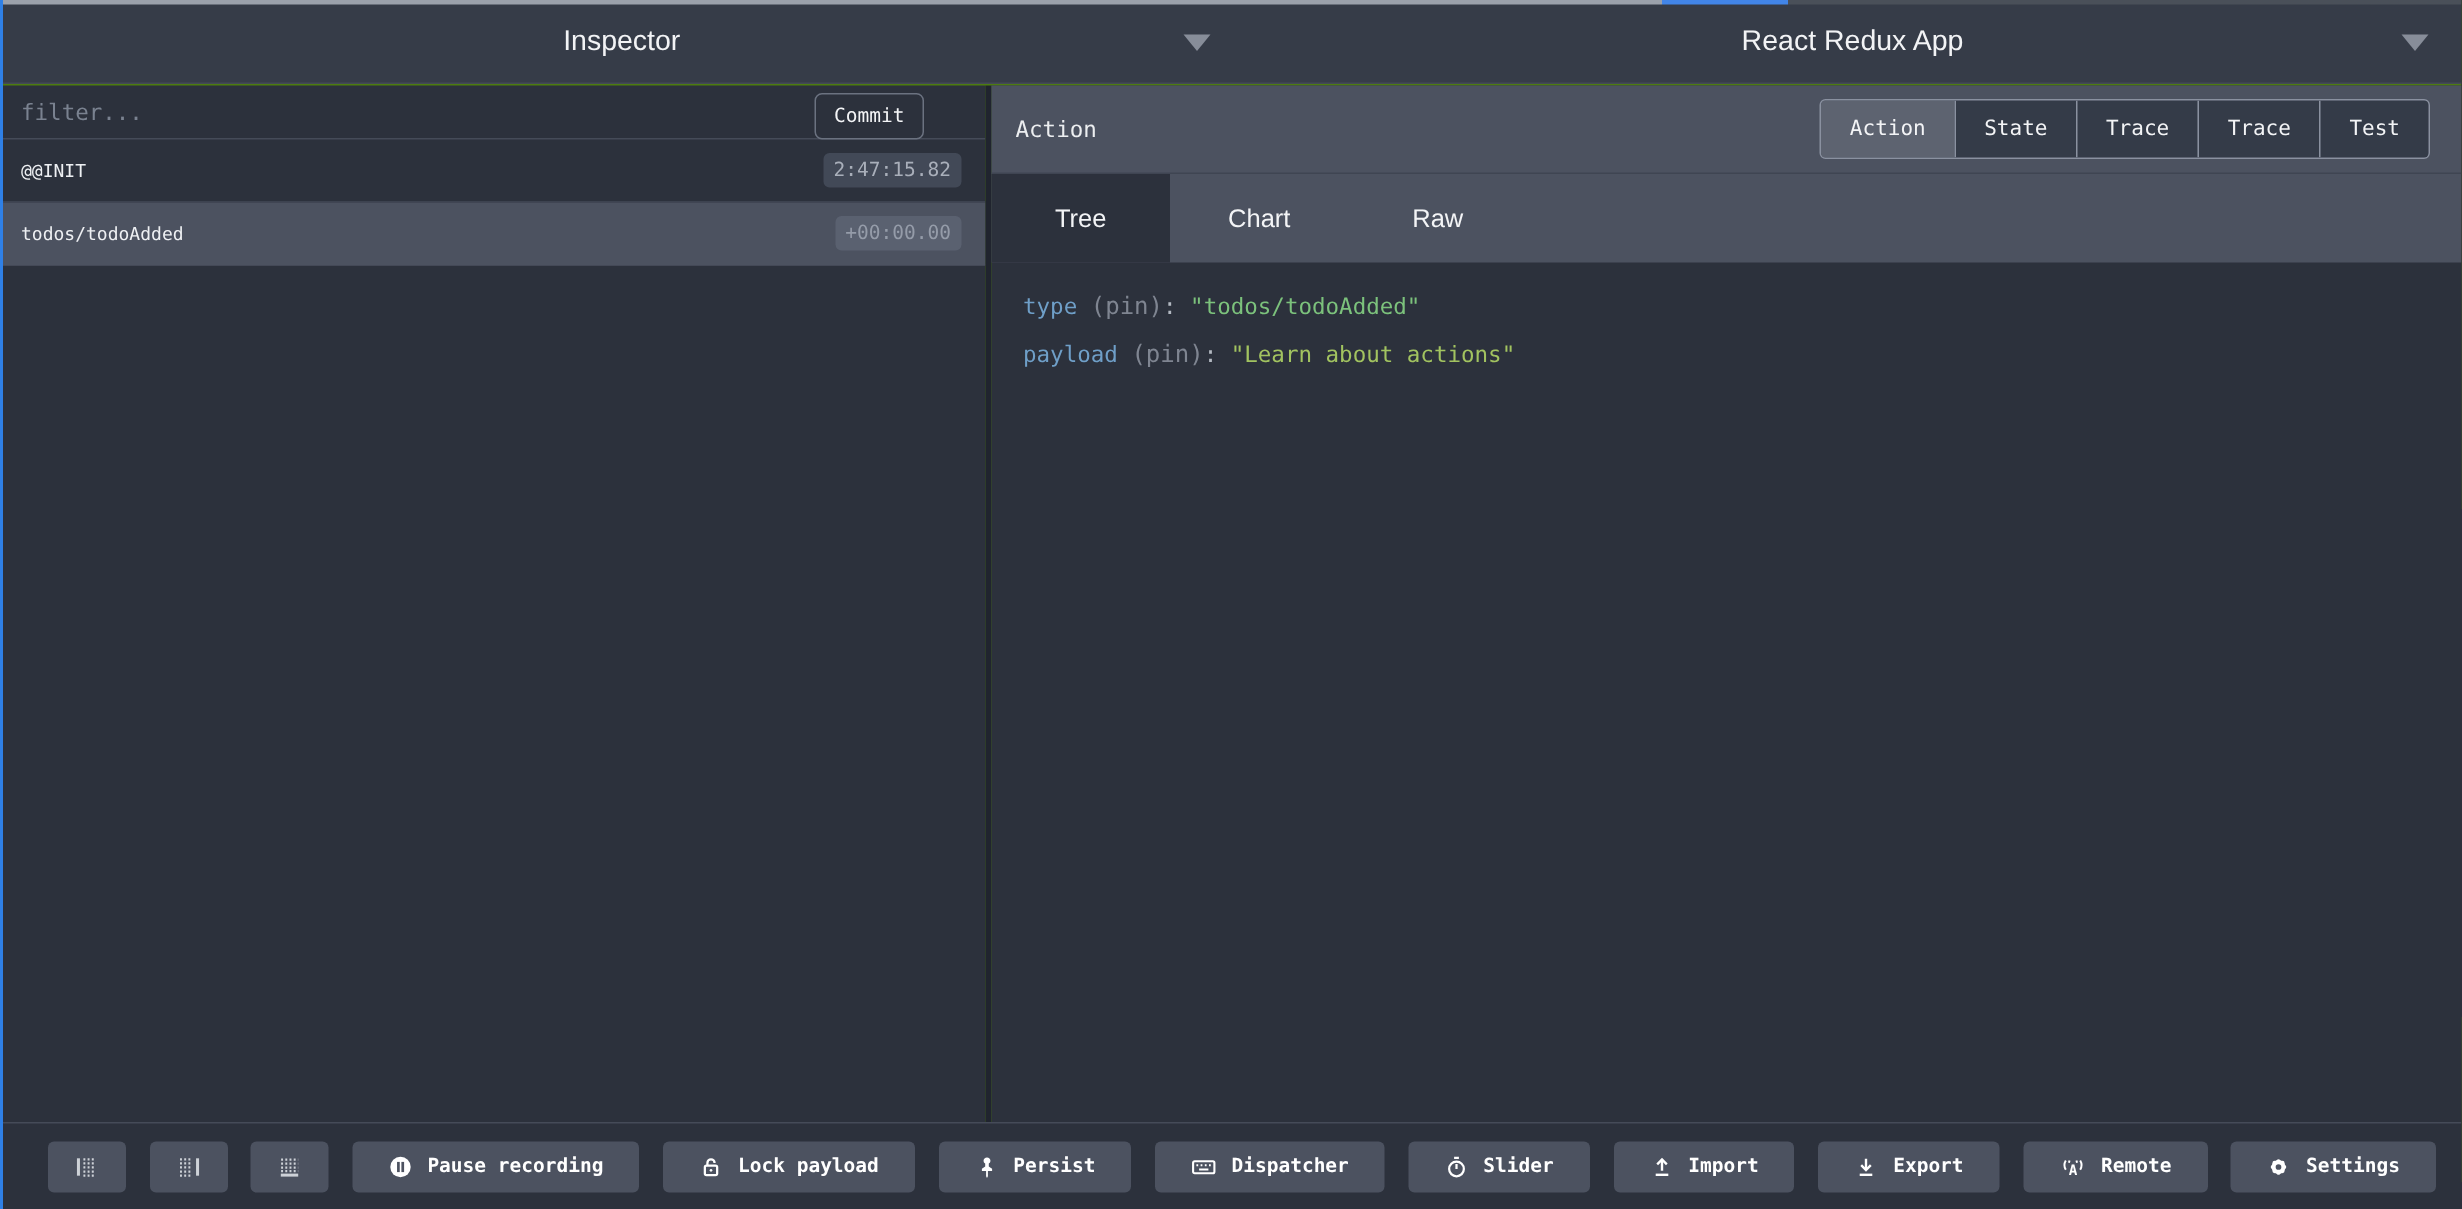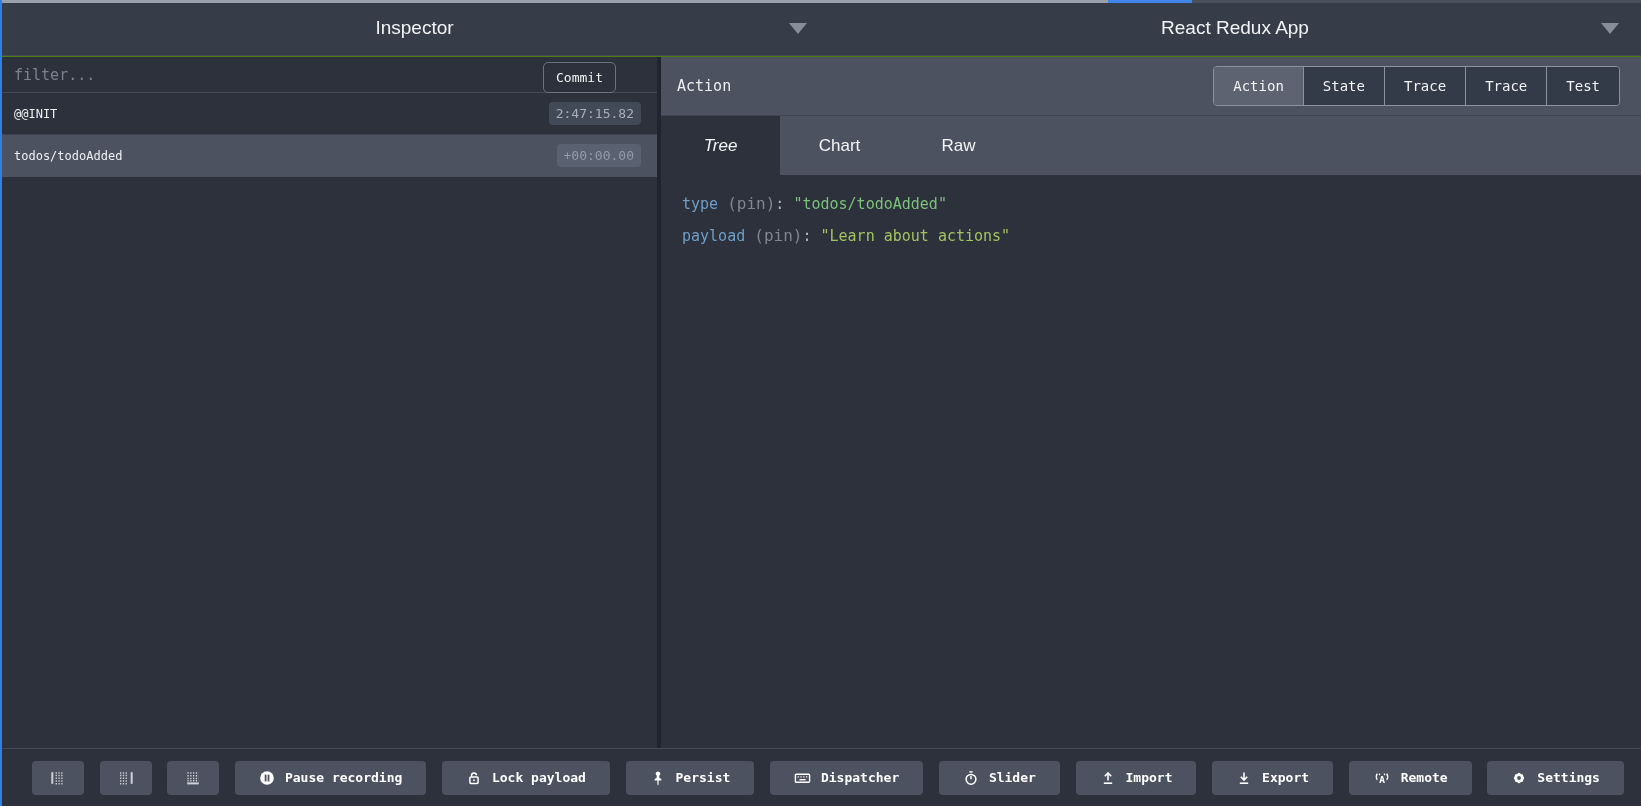--- a/index.html
+++ b/index.html
@@ -52,21 +52,21 @@
                 display:flex; align-items:center; justify-content:space-between; padding:0 21px 0 16px; }
   .action-bar-title { color:#eceef0; font-size:15px; }
   .tab-group { display:flex; border:1px solid #8a91a0; border-radius:4px; overflow:hidden; }
   .tab { height:38px; line-height:38px; padding:0 19px; font-size:14px; color:#f3f4f6;
          background:#343b48; cursor:pointer; }
   .tab + .tab { border-left:1px solid #8a91a0; }
   .tab.sel { background:#5d6370; }
   .subtab-bar { height:59px; background:#4c5260; display:flex; }
   .subtab { width:119px; height:59px; line-height:59px; text-align:center; color:#f3f4f6;
             font-family:"Liberation Sans", sans-serif; font-size:17px; cursor:pointer; }
-  .subtab.sel { background:#2c313c;font-style:italic; }
+  .subtab.sel { background:#2c313c; }
   .tree-content { padding:13px 0 0 21px; }
   .tree-row { line-height:31px; font-size:15px; white-space:pre; }
   .tree-key { cursor:pointer; }
   .pin-label { font-size:16px; color:#7f8591; }
   .tree-colon { color:#b3b9c2; }
 
   
   .toolbar { position:absolute; left:0; top:748px; width:1641px; height:58px; background:#2c313c;
              border-top:1px solid #454b58; display:flex; align-items:center;
              justify-content:space-between; padding:0 17px 0 32px; }

